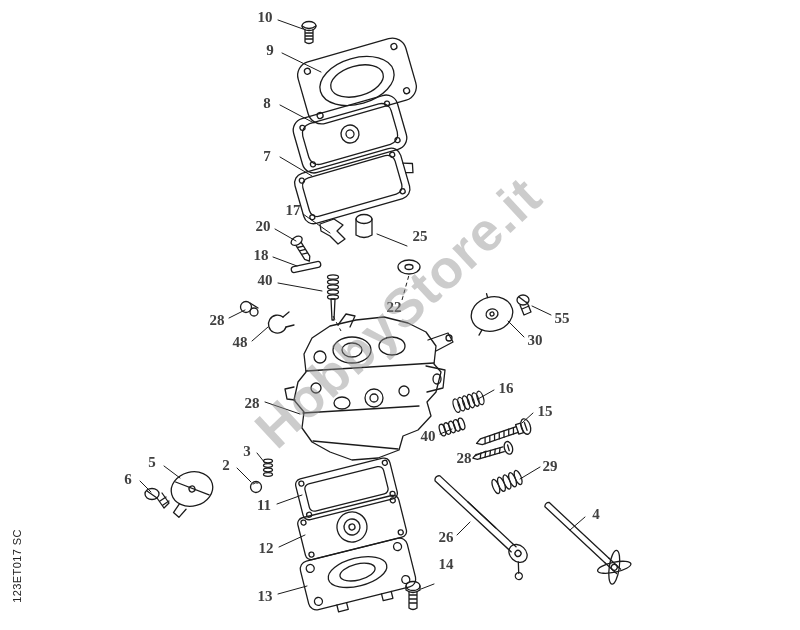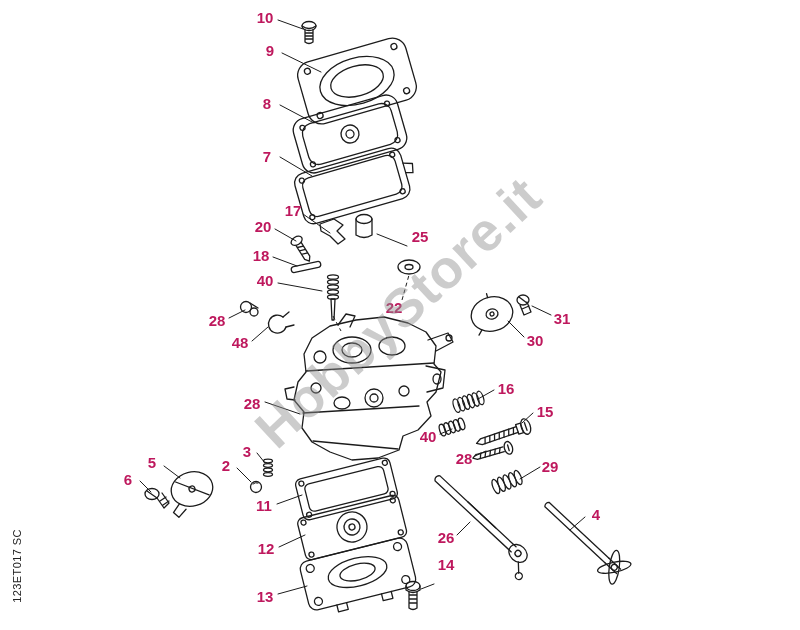--- a/index.html
+++ b/index.html
@@ -7,22 +7,22 @@
     width:800px;height:630px;background:#ffffff;overflow:hidden;
     position:relative;font-family:"Liberation Sans",sans-serif;
   }
   .stage{position:absolute;inset:0}
   svg{position:absolute;left:0;top:0;z-index:1}
   .ln{fill:none;stroke:#1c1c1c;stroke-width:1.3;stroke-linecap:round;stroke-linejoin:round}
   .thin{fill:none;stroke:#1c1c1c;stroke-width:1;stroke-linecap:round}
   .dash{fill:none;stroke:#1c1c1c;stroke-width:1;stroke-dasharray:4 3}
   .callout{
     position:absolute;transform:translate(-50%,-50%);
-    font-weight:bold;font-size:15px;color:#be185d;z-index:2;
-    font-family:Liberation Sans, sans-serif;white-space:nowrap;
+    font-weight:bold;font-size:15px;color:#404040;z-index:2;
+    font-family:Liberation Serif, serif;white-space:nowrap;
   }
   .watermark{
     position:absolute;left:398px;top:312px;
     transform:translate(-50%,-50%) rotate(-43deg);
     font-weight:bold;font-size:54px;letter-spacing:1px;
     color:#8f8f8f;opacity:.45;white-space:nowrap;z-index:5;pointer-events:none;
   }
   .side-code{
     position:absolute;left:17px;top:566px;
     transform:translate(-50%,-50%) rotate(-90deg);
@@ -280,21 +280,21 @@
   <span class="callout" style="left:267px;top:103px">8</span>
   <span class="callout" style="left:267px;top:156px">7</span>
   <span class="callout" style="left:293px;top:210px">17</span>
   <span class="callout" style="left:263px;top:226px">20</span>
   <span class="callout" style="left:261px;top:255px">18</span>
   <span class="callout" style="left:265px;top:280px">40</span>
   <span class="callout" style="left:420px;top:236px">25</span>
   <span class="callout" style="left:394px;top:307px">22</span>
   <span class="callout" style="left:217px;top:320px">28</span>
   <span class="callout" style="left:240px;top:342px">48</span>
-  <span class="callout" style="left:562px;top:318px">31</span>
+  <span class="callout" style="left:562px;top:318px">55</span>
   <span class="callout" style="left:535px;top:340px">30</span>
   <span class="callout" style="left:252px;top:403px">28</span>
   <span class="callout" style="left:506px;top:388px">16</span>
   <span class="callout" style="left:428px;top:436px">40</span>
   <span class="callout" style="left:545px;top:411px">15</span>
   <span class="callout" style="left:464px;top:458px">28</span>
   <span class="callout" style="left:550px;top:466px">29</span>
   <span class="callout" style="left:446px;top:537px">26</span>
   <span class="callout" style="left:596px;top:514px">4</span>
   <span class="callout" style="left:152px;top:462px">5</span>

